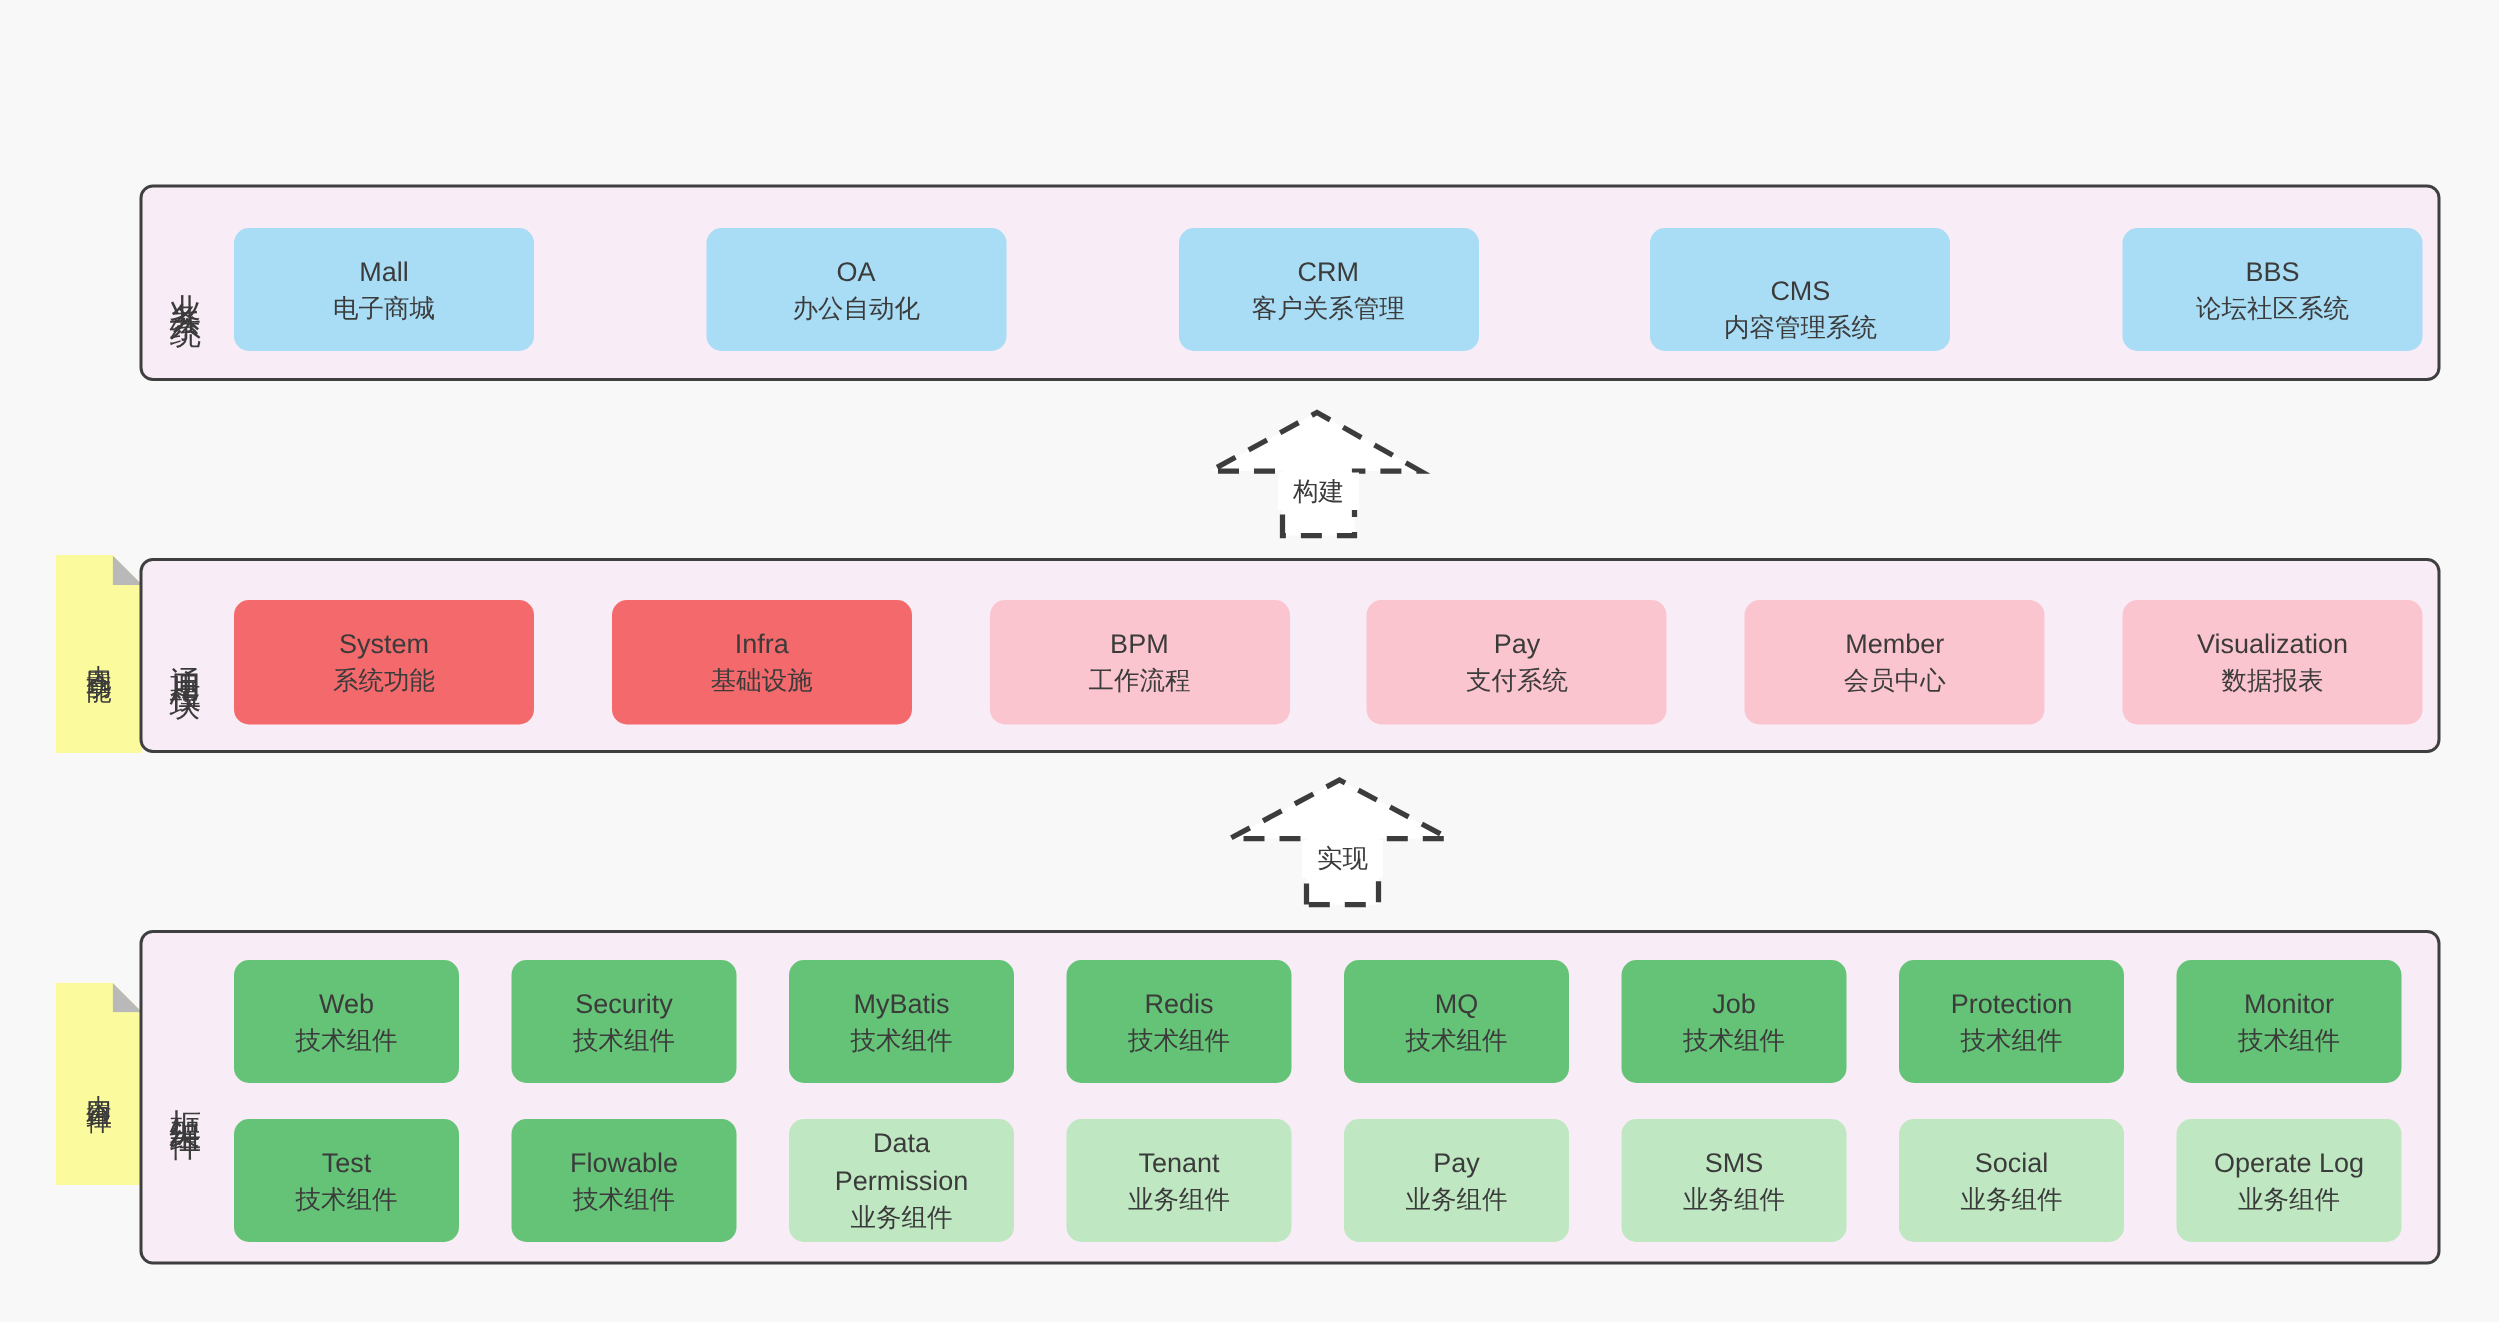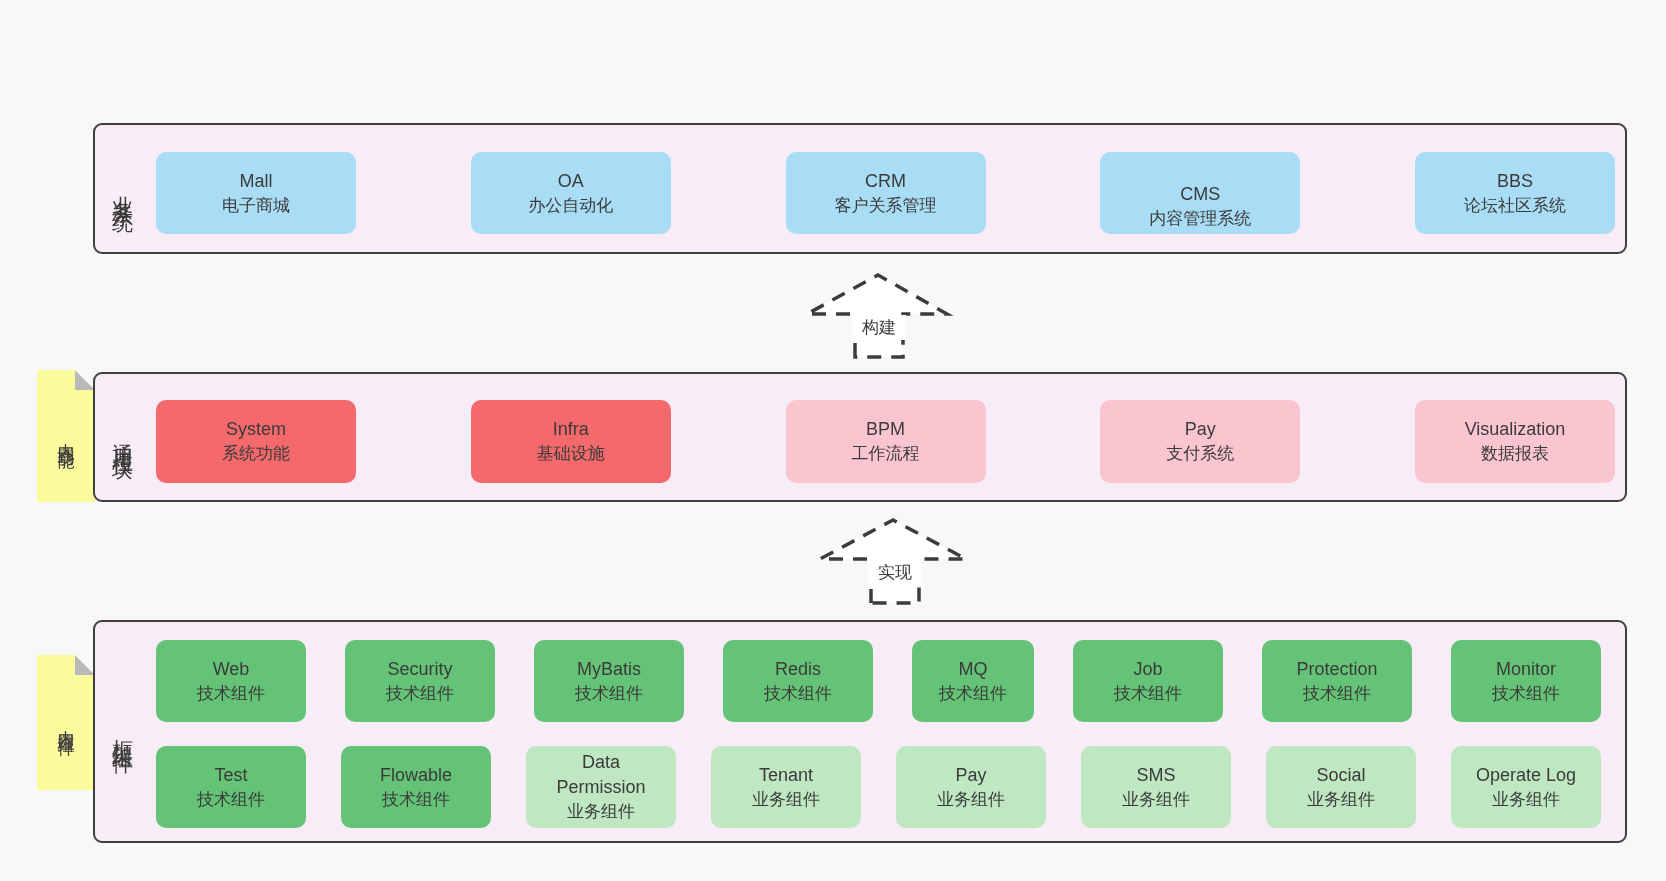--- a/index.html
+++ b/index.html
@@ -105,20 +105,24 @@
       </div>
       <div class="box pink" style="width:200px; height:83px;">
         <div class="t">BPM</div>
         <div class="s">工作流程</div>
       </div>
       <div class="box pink" style="width:200px; height:83px;">
         <div class="t">Pay</div>
         <div class="s">支付系统</div>
       </div>
       <div class="box pink" style="width:200px; height:83px;">
+        <div class="t">Member</div>
+        <div class="s">会员中心</div>
+      </div>
+      <div class="box pink" style="width:200px; height:83px;">
         <div class="t">Visualization</div>
         <div class="s">数据报表</div>
       </div>
     </div>
   </section>
 
   <svg class="arrow-svg" style="left:807px; top:510px;" width="176" height="100" viewBox="0 0 176 100">
     <path d="M64,93 L64,49 L13,49 L86,10 L159,49 L112,49 L112,93 Z" fill="#ffffff" stroke="#3c3c3c" stroke-width="3.5" stroke-dasharray="14 10"></path>
   </svg>
   <div class="arrow-label" style="left:868px; top:560px;">实现</div>
@@ -139,21 +143,21 @@
         <div class="s">技术组件</div>
       </div>
       <div class="box green" style="width:150px; height:82px;">
         <div class="t">MyBatis</div>
         <div class="s">技术组件</div>
       </div>
       <div class="box green" style="width:150px; height:82px;">
         <div class="t">Redis</div>
         <div class="s">技术组件</div>
       </div>
-      <div class="box green" style="width:122px; height:82px;">
+      <div class="box green" style="width:150px; height:82px;">
         <div class="t">MQ</div>
         <div class="s">技术组件</div>
       </div>
       <div class="box green" style="width:150px; height:82px;">
         <div class="t">Job</div>
         <div class="s">技术组件</div>
       </div>
       <div class="box green" style="width:150px; height:82px;">
         <div class="t">Protection</div>
         <div class="s">技术组件</div>

